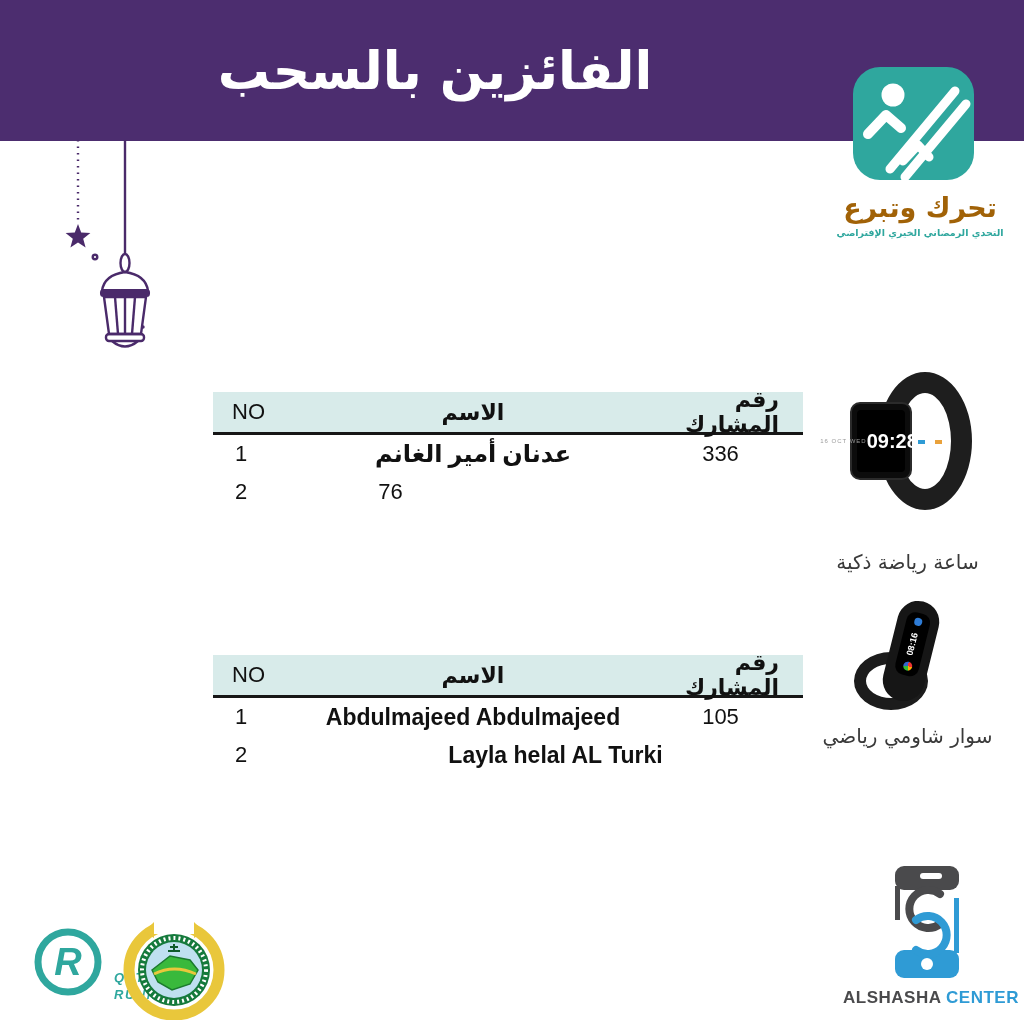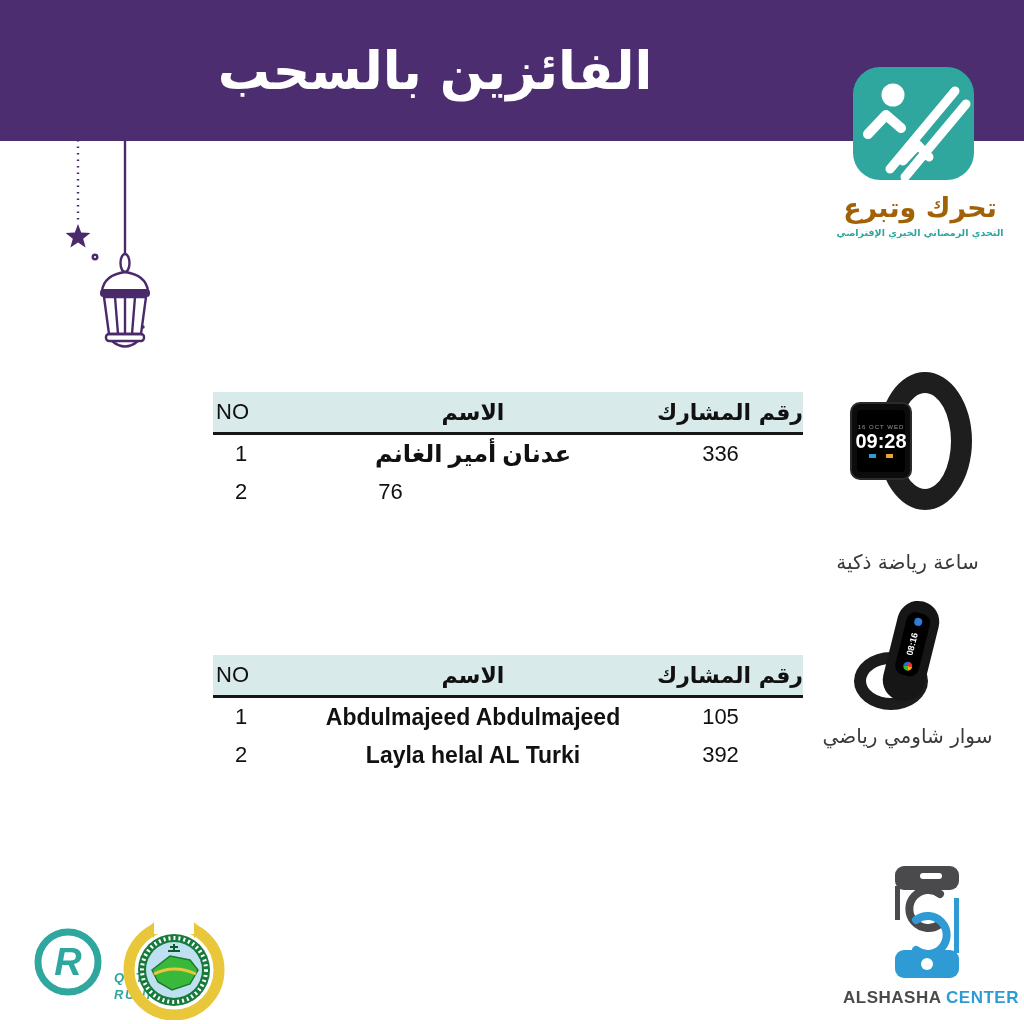--- a/index.html
+++ b/index.html
@@ -17,36 +17,36 @@
   .brand-tagline{position:absolute;left:830px;top:227px;width:180px;text-align:center;
           color:#2FA79E;font-size:9.5px;font-weight:700;font-family:"DejaVu Sans",sans-serif;}
   
   .lantern-svg{position:absolute;left:0;top:135px;}
   
   .wtable{position:absolute;left:213px;width:590px;font-size:22px;}
   .wtable .hd{display:flex;align-items:center;height:40px;background:#D8EBEA;
           border-bottom:3px solid #161616;}
   .wtable .row{display:flex;align-items:center;height:38px;}
   .c-no{width:95px;padding-left:22px;box-sizing:border-box;text-align:left;}
-  .hd .c-no{padding-left:3px;font-size:22px;}
+  .hd .c-no{padding-left:19px;font-size:22px;}
   .c-name{flex:1;text-align:center;}
   .c-num{width:165px;text-align:center;}
   .hd .c-name,.hd .c-num{font-weight:700;font-family:"DejaVu Sans",sans-serif;font-size:22px;}
-  .hd .c-num{text-align:right;padding-right:0;box-sizing:border-box;}
+  .hd .c-num{text-align:right;padding-right:24px;box-sizing:border-box;}
   .name-ar{font-weight:700;font-family:"Liberation Serif","DejaVu Sans",serif;font-size:24px;direction:rtl;}
   .name-en{font-weight:700;font-family:"Liberation Sans","DejaVu Sans",sans-serif;font-size:23px;}
   .t1{top:392px;} .t2{top:655px;}
   
   .watch{position:absolute;left:850px;top:372px;width:125px;height:142px;}
   .watch .loop{position:absolute;left:28px;top:0;width:94px;height:138px;border-radius:50%;
           border:21px solid #1e1e1e;box-sizing:border-box;background:transparent;}
   .watch .face{position:absolute;left:0;top:30px;width:62px;height:78px;background:#0c0c0c;
           border-radius:10px;border:2px solid #2b2b2b;box-sizing:border-box;}
   .watch .screen{position:absolute;left:5px;top:6px;right:5px;bottom:6px;background:#000;
-          border-radius:4px;display:flex;flex-direction:column;align-items:center;justify-content:center;}
+          border-radius:4px;display:flex;flex-direction:row;align-items:center;justify-content:center;}
   .w-date{font-size:6px;color:#9a9a9a;letter-spacing:1px;white-space:nowrap;}
   .w-time{font-size:20px;font-weight:700;color:#fff;line-height:1.1;}
   .w-icons{display:flex;gap:10px;margin-top:2px;}
   .w-dot1{width:7px;height:4px;background:#2F9BD5;} .w-dot2{width:7px;height:4px;background:#E9A13B;}
   .caption{position:absolute;left:815px;width:185px;text-align:center;color:#3a3a3a;
           font-size:20px;direction:rtl;font-family:"DejaVu Sans",sans-serif;}
   .cap1{top:514px;margin-top:36px;} .cap2{top:724px;}
   .miband{position:absolute;left:848px;top:600px;width:130px;height:122px;}
   .mb-tail{position:absolute;left:6px;top:52px;width:74px;height:58px;border:12px solid #1c1c1c;
           border-radius:50%;box-sizing:border-box;}
@@ -147,21 +147,20 @@
       <div class="c-num" dir="rtl">رقم المشارك</div>
     </div>
     <div class="row">
       <div class="c-no">1</div>
       <div class="c-name name-en">Abdulmajeed Abdulmajeed</div>
       <div class="c-num">105</div>
     </div>
     <div class="row">
       <div class="c-no">2</div>
       <div class="c-name name-en">Layla helal AL Turki</div>
-      <div class="c-num">392</div>
     </div>
   </div>
 
   <div class="miband">
     <div class="mb-tail"></div>
     <div class="mb-body">
       <div class="mb-screen">
         <div class="mb-app"></div>
         <div class="mb-time">08:16</div>
         <div class="mb-ring"></div>

